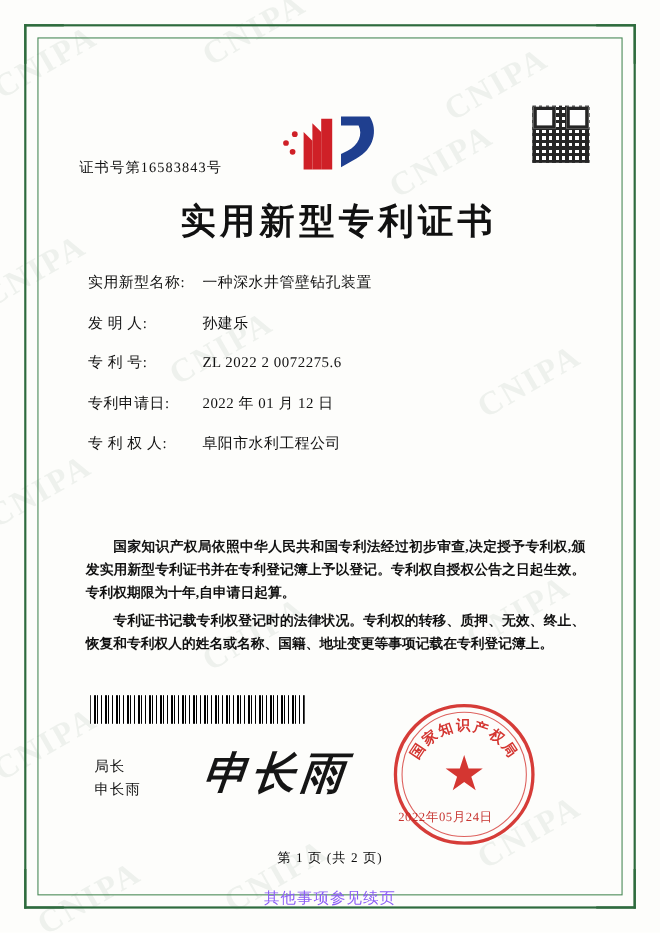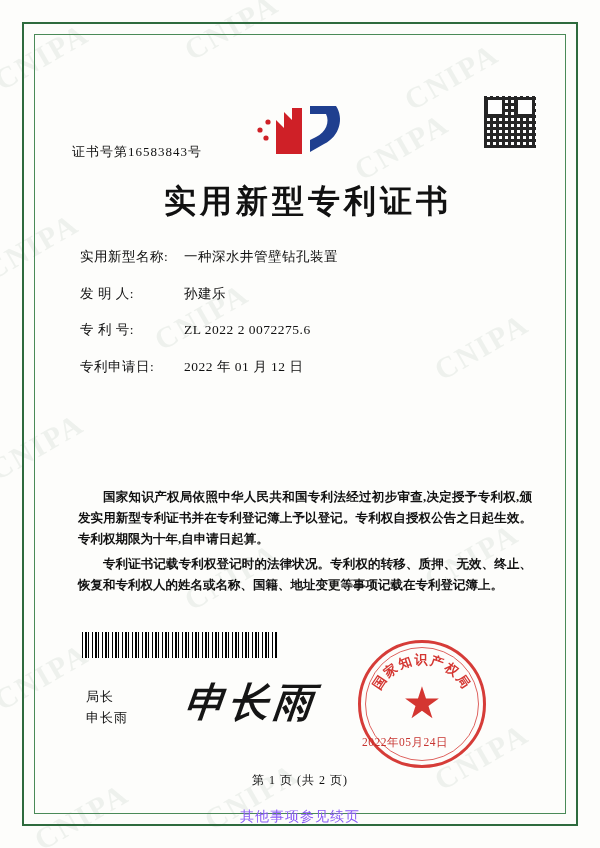--- a/index.html
+++ b/index.html
@@ -338,20 +338,24 @@
         <span class="value">孙建乐</span>
       </div>
       <div class="row">
         <span class="label">专 利 号:</span>
         <span class="value">ZL 2022 2 0072275.6</span>
       </div>
       <div class="row">
         <span class="label">专利申请日:</span>
         <span class="value">2022 年 01 月 12 日</span>
       </div>
+      <div class="row">
+        <span class="label">专 利 权 人:</span>
+        <span class="value">阜阳市水利工程公司</span>
+      </div>
     </div>
 
     <div class="paras">
       <p>国家知识产权局依照中华人民共和国专利法经过初步审查,决定授予专利权,颁发实用新型专利证书并在专利登记簿上予以登记。专利权自授权公告之日起生效。专利权期限为十年,自申请日起算。</p>
       <p>专利证书记载专利权登记时的法律状况。专利权的转移、质押、无效、终止、恢复和专利权人的姓名或名称、国籍、地址变更等事项记载在专利登记簿上。</p>
     </div>
 
     <div class="barcode"></div>
 
     <div class="sig-label">

